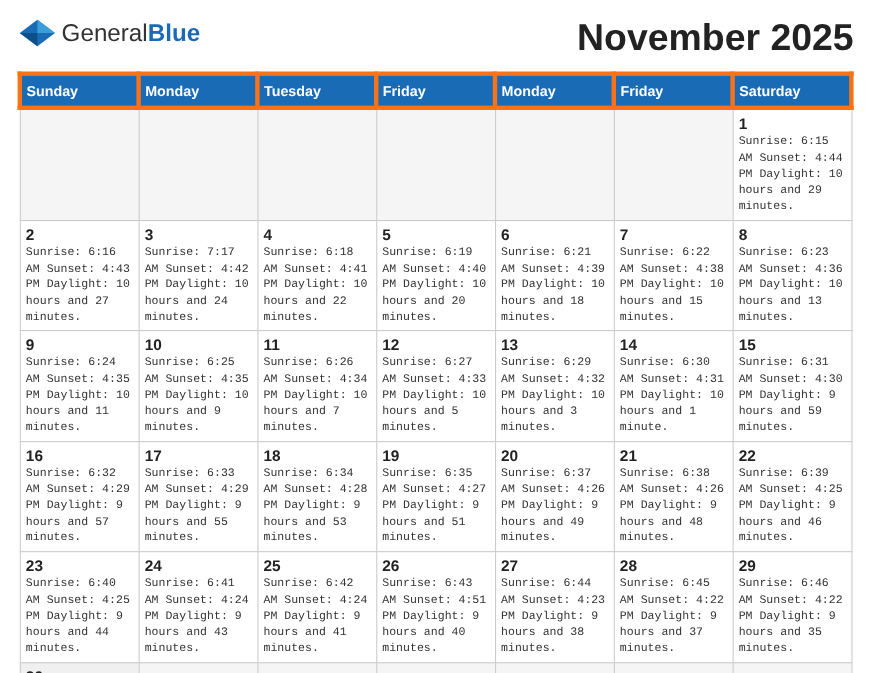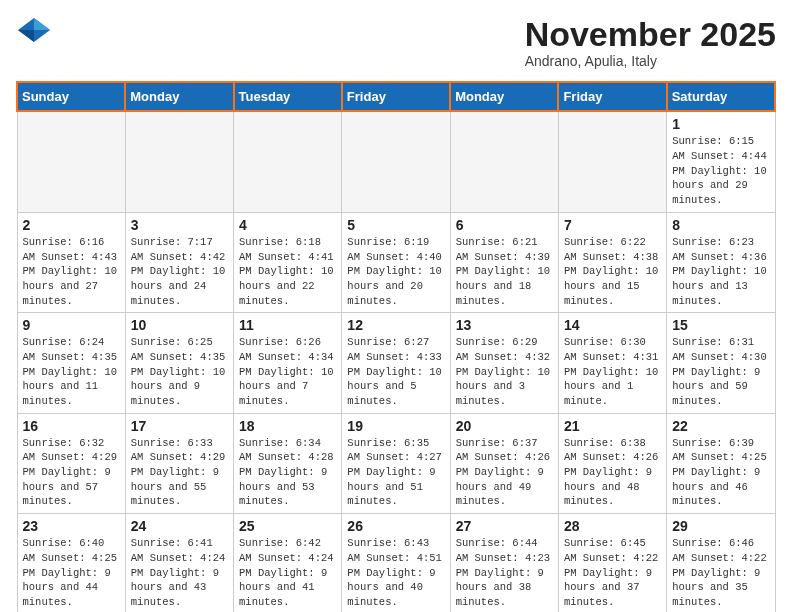--- a/index.html
+++ b/index.html
@@ -47,21 +47,21 @@
       border-collapse: collapse;
       border: 1px solid #ccc;
     }
     .calendar th {
       background: #1a6bb5;
       color: #fff;
       font-size: 13px;
       font-weight: bold;
       padding: 6px 4px;
       text-align: left;
-      border: 2px solid #f97316;
+      border: 4px solid #f97316;
     }
     .calendar td {
       border: 1px solid #ccc;
       vertical-align: top;
       padding: 4px 5px;
       width: 108px;
       min-height: 80px;
       background: #fff;
       font-size: 11px;
       color: #333;
@@ -89,24 +89,26 @@
 </head>
 <body>
 
 <div class="header-area">
   <div class="logo-area">
     <svg class="logo-icon" viewBox="0 0 36 28" xmlns="http://www.w3.org/2000/svg">
       <polygon points="18,2 34,14 18,26 2,14" fill="#1a6bb5"></polygon>
       <polygon points="18,2 34,14 18,14" fill="#3a9fd8"></polygon>
       <polygon points="2,14 18,14 18,26" fill="#0d4f8a"></polygon>
     </svg>
+    <div>
+      <span class="logo-text">General<span>Blue</span></span>
+    </div>
   </div>
   <div class="title-area">
     <div class="month-title">November 2025</div>
-    <div class="subtitle">Andrano, Apulia, Italy</div>
   </div>
 </div>
 
 <table class="calendar">
   <thead>
     <tr>
     <th>Sunday</th>
         <th>Monday</th>
         <th>Tuesday</th>
         <th>Friday</th>

